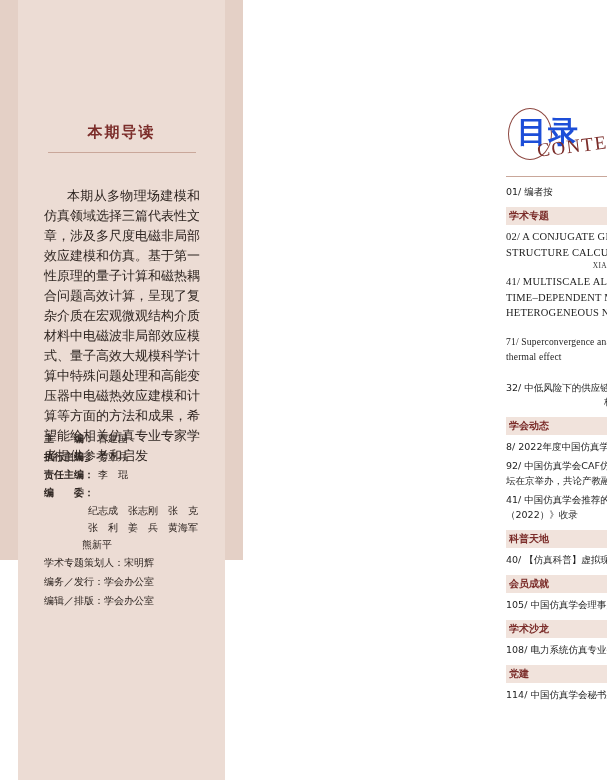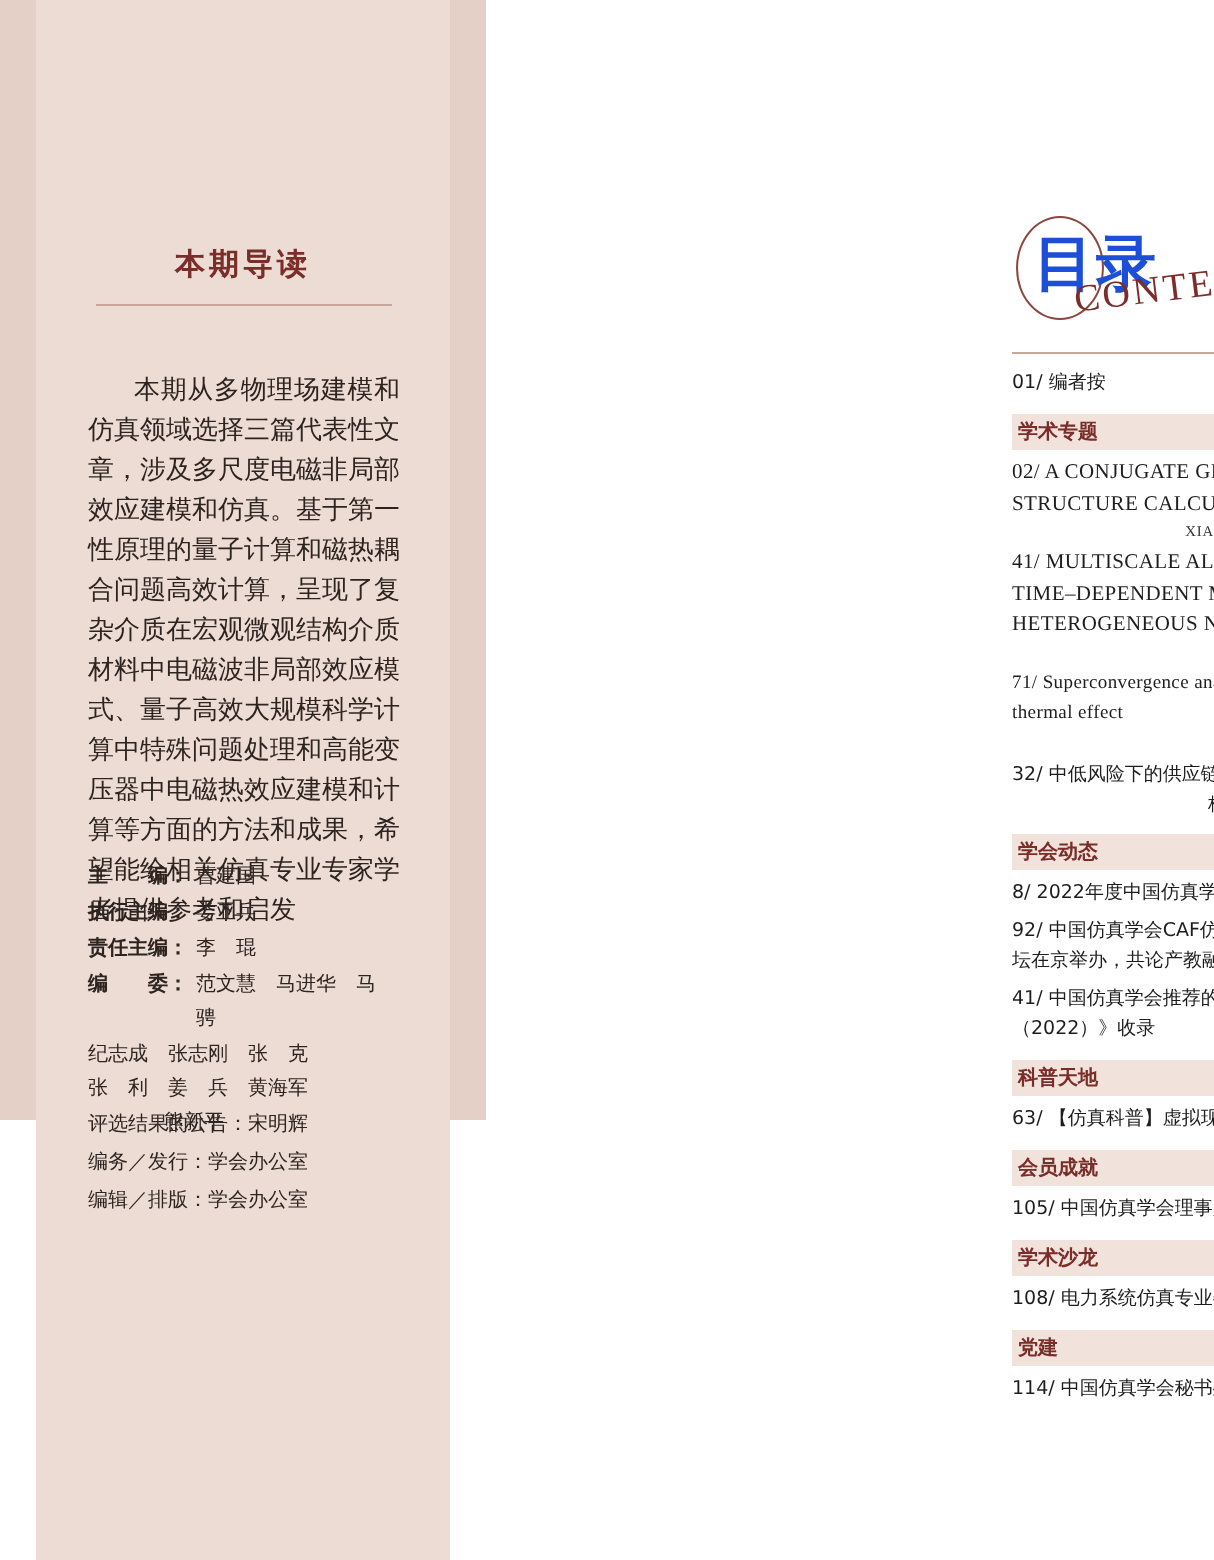--- a/index.html
+++ b/index.html
@@ -45,21 +45,21 @@
   .credits{
     position:absolute;left:26px;top:430px;width:160px;
     font-family:"DejaVu Sans", sans-serif;
     font-size:10px;
     line-height:17px;
     color:#2d2420;
   }
   .credit-row{display:flex;margin-bottom:1px;}
   .credit-label{white-space:nowrap;font-weight:bold;}
   .credit-value{margin-left:4px;}
-  .credit-cont{}
+  .credit-cont{margin-left:44px;}
   .credit-cont2{margin-left:38px;}
   .credits-tail{
     position:absolute;left:26px;top:553px;width:170px;
     font-family:"DejaVu Sans", sans-serif;
     font-size:10px;
     line-height:19px;
     color:#2d2420;
   }
 
   
@@ -151,29 +151,28 @@
         <div class="credit-row">
           <span class="credit-label">执行主编：</span>
           <span class="credit-value">娄亚兵</span>
         </div>
         <div class="credit-row">
           <span class="credit-label">责任主编：</span>
           <span class="credit-value">李　琨</span>
         </div>
         <div class="credit-row">
           <span class="credit-label">编　　委：</span>
-          <span class="credit-value">范文慧　马进华　马　骋</span>
         </div>
         <div class="credit-cont">纪志成　张志刚　张　克</div>
         <div class="credit-cont">张　利　姜　兵　黄海军</div>
         <div class="credit-cont2">熊新平</div>
       </div>
 
       <div class="credits-tail">
-        <div>评选结果的公告：宋明辉</div>
+        <div>学术专题策划人：宋明辉</div>
         <div>编务／发行：学会办公室</div>
         <div>编辑／排版：学会办公室</div>
       </div>
     </div>
   </div>
 
   <div class="right">
 
     <div class="contents-mark">
       <div class="mu-ring"></div>
@@ -245,21 +244,21 @@
         <div class="toc-line">
           <span class="pg">41/</span>
           <span>中国仿真学会推荐的三个会议喜获中国科协《重要学术会议指南（2022）》收录</span>
         </div>
       </div>
 
       <div class="sec-head">科普天地</div>
 
       <div class="toc-block">
         <div class="toc-line">
-          <span class="pg">63/</span>
+          <span class="pg">40/</span>
           <span>【仿真科普】虚拟现实技术</span>
         </div>
       </div>
 
       <div class="sec-head">会员成就</div>
 
       <div class="toc-block">
         <div class="toc-line">
           <span class="pg">105/</span>
           <span>中国仿真学会理事赵爱民" 中关村虚拟现实产业园科学技术协会" 主席</span>

